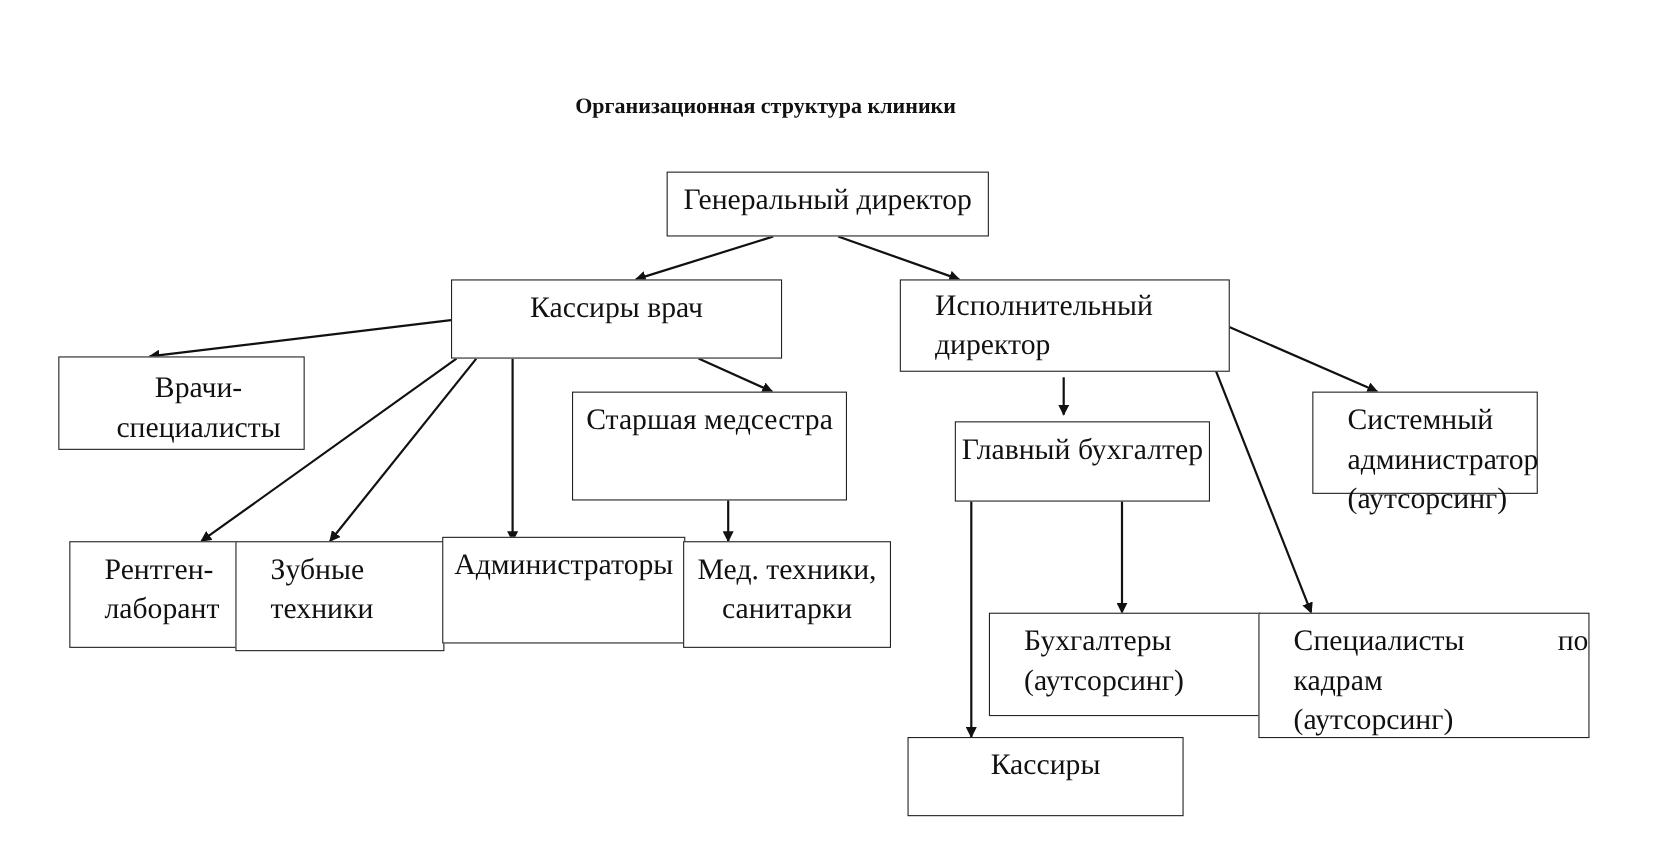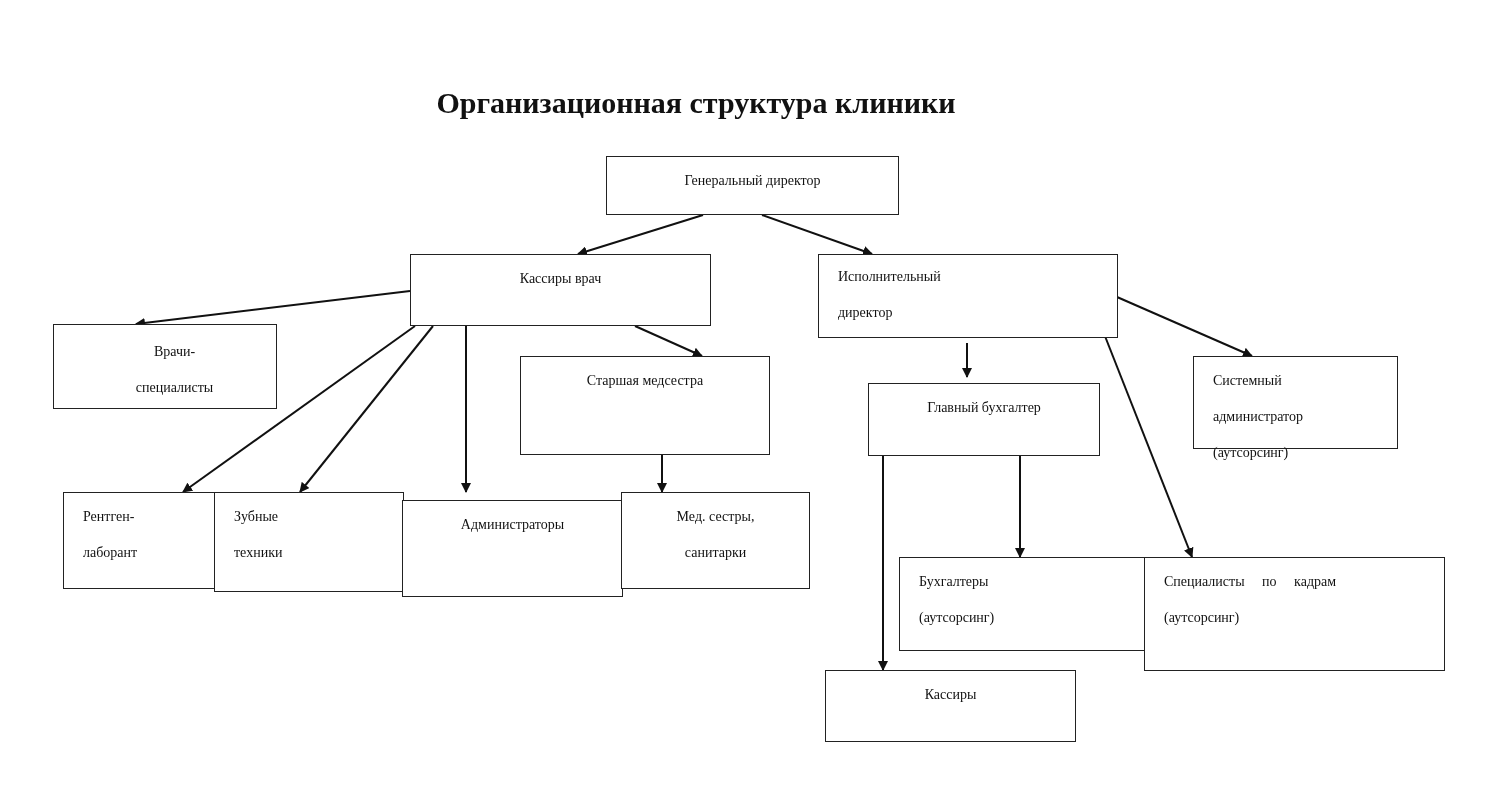--- a/index.html
+++ b/index.html
@@ -1,25 +1,25 @@
 <!DOCTYPE html>
 <html><head>
   <meta charset="utf-8">
   <style>
     html, body { margin: 0; padding: 0; background: #ffffff; }
     body { width: 1507px; height: 785px; position: relative; overflow: hidden;
            font-family: "Liberation Serif", serif; color: #111; }
     #title { position: absolute; left: 0; width: 1392px; top: 86px; text-align: center;
-             font-weight: bold; font-size: 30px; }
+             font-weight: bold; font-size: 20px; }
     #arrows { position: absolute; left: 0; top: 0; }
     .box { position: absolute; border: 1.6px solid #222; box-sizing: border-box; background: #fff;
-           font-size: 14px; line-height: 36px; }
+           font-size: 27px; line-height: 36px; }
     .box span { display: block; white-space: pre-line; }
     .c { text-align: center; }
-    .l { text-align: left; padding-left: 19px; }
+    .l { text-align: left; padding-left: 31px; }
   </style>
 </head>
 <body>
 
 <div id="title">Организационная структура клиники</div>
 
 <svg id="arrows" width="1507" height="785">
   <defs>
     <marker id="ah" markerWidth="10" markerHeight="10" refX="9" refY="5" orient="auto" markerUnits="userSpaceOnUse">
       <path d="M0,0 L10,5 L0,10 Z" fill="#111"></path>
@@ -77,26 +77,26 @@
 <div class="box l" style="left:63px;top:492px;width:153px;height:97px;padding-top:6px;">
   <span>Рентген-
 лаборант</span>
 </div>
 
 <div class="box l" style="left:214px;top:492px;width:190px;height:100px;padding-top:6px;">
   <span>Зубные
 техники</span>
 </div>
 
-<div class="box c" style="left:402px;top:500px;width:221px;height:97px;padding-top:6px;">
+<div class="box c" style="left:402px;top:488px;width:221px;height:97px;padding-top:6px;">
   <span>Администраторы</span>
 </div>
 
 <div class="box c" style="left:621px;top:492px;width:189px;height:97px;padding-top:6px;">
-  <span>Мед. сестры,
+  <span>Мед. техники,
 санитарки</span>
 </div>
 
 <div class="box l" style="left:899px;top:557px;width:247px;height:94px;padding-top:6px;">
   <span>Бухгалтеры
 (аутсорсинг)</span>
 </div>
 
 <div class="box l" style="left:1144px;top:557px;width:301px;height:114px;padding-top:6px;text-align:justify;text-align-last:left;">
   <span style="word-spacing:14px;">Специалисты по кадрам

